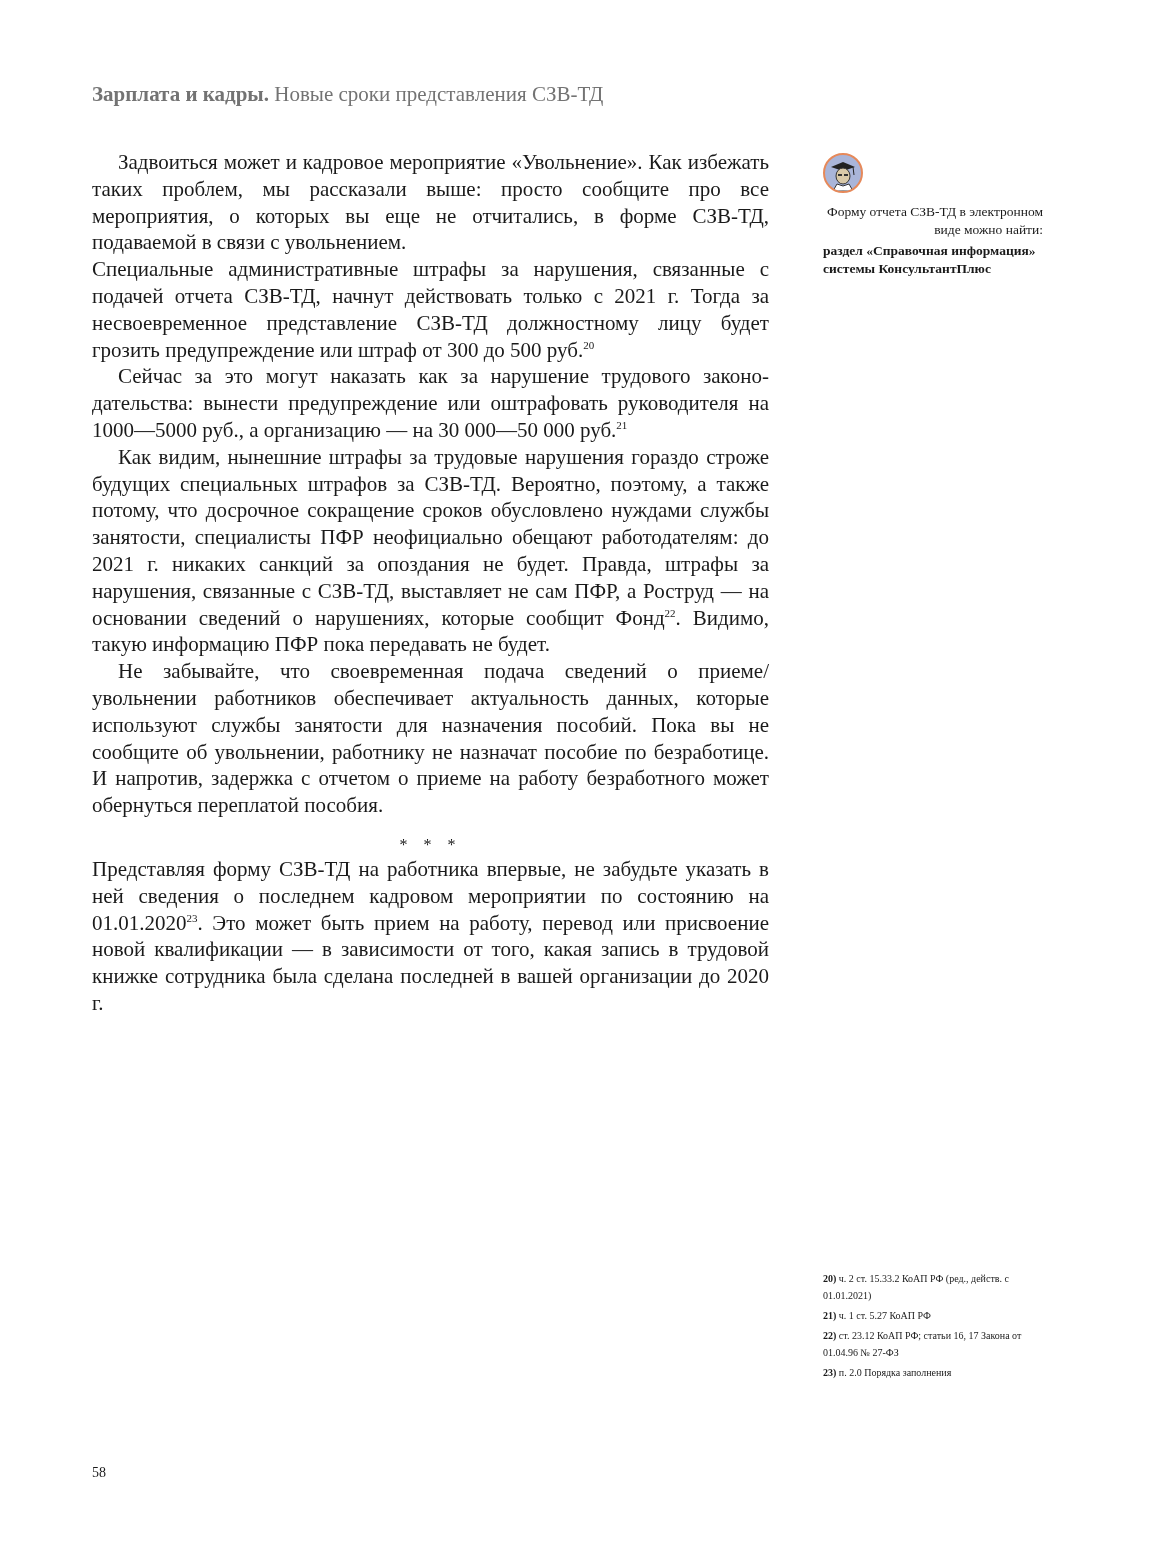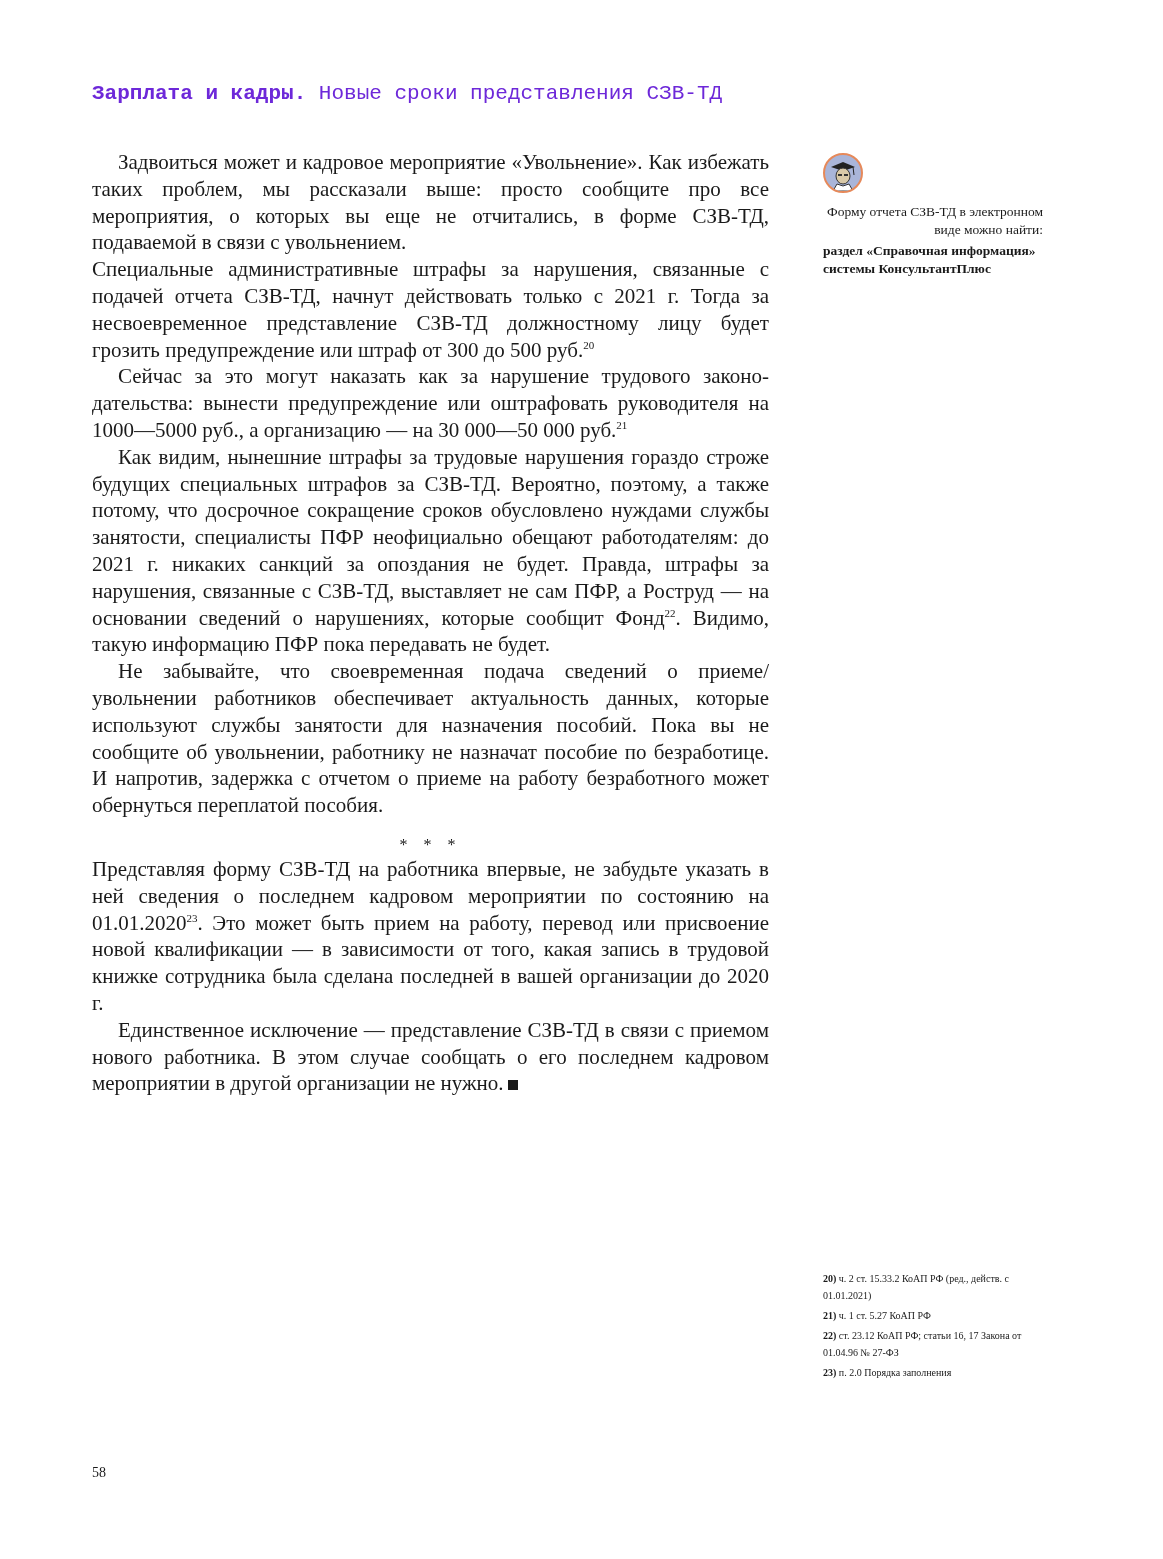--- a/index.html
+++ b/index.html
@@ -1,18 +1,18 @@
 <!DOCTYPE html>
 <html><head>
   <meta charset="utf-8">
   <style>
     html, body { margin: 0; padding: 0; background: #ffffff; }
     body { width: 1163px; height: 1559px; position: relative; overflow: hidden;
            font-family: "Liberation Serif", "DejaVu Serif", serif; color: #1a1a1a; }
-    .running-head { position: absolute; left: 92px; top: 82px; font-size: 21px; color: #6d28d9; white-space: nowrap; font-family: Liberation Mono, monospace; }
+    .running-head { position: absolute; left: 92px; top: 82px; font-size: 21px; color: #737373; white-space: nowrap; }
     .running-head .rh-bold { font-weight: bold; }
     .main { position: absolute; left: 92px; top: 149px; width: 677px; font-size: 21px; line-height: 26.8px; }
     .main p { margin: 0; text-align: justify; text-align-last: left; hyphens: manual; }
     .main p.indent { text-indent: 26px; }
     .main h2 { font-size: 24px; font-weight: bold; margin: 43px 0 17px 0; line-height: 30px; }
     .main .stars { text-align: center; margin: 15px 0 0 0; font-size: 16px; letter-spacing: 6px; line-height: 22px; }
     sup { font-size: 11px; line-height: 0; vertical-align: super; }
     .endmark { display: inline-block; width: 10px; height: 10px; background: #1a1a1a; margin-left: 4px; }
     .sidebar-note { position: absolute; left: 823px; top: 153px; width: 220px; font-size: 13.5px; line-height: 17.5px; }
     .avatar { width: 36px; height: 36px; border-radius: 50%; background: #a9b5d9; border: 2px solid #e6895a; position: relative; overflow: hidden; margin-bottom: 10px; }
@@ -33,21 +33,20 @@
 </div>
 
 <div class="main">
   <p class="indent">Задвоиться может и кадровое мероприятие «Увольнение». Как из­бежать таких проблем, мы рассказали выше: просто сообщите про все мероприятия, о которых вы еще не отчитались, в форме СЗВ-ТД, подаваемой в связи с увольнением.</p>
   <p><span>Специальные административные штрафы за нарушения, связан­ные с подачей отчета СЗВ-ТД, начнут действовать только с 2021 г. Тогда за несвоевременное представление СЗВ-ТД должностному лицу будет грозить предупреждение или штраф от 300 до 500 руб.</span><sup>20</sup></p>
   <p class="indent"><span>Сейчас за это могут наказать как за нарушение трудового законо­дательства: вынести предупреждение или оштрафовать руководите­ля на 1000—5000 руб., а организацию — на 30 000—50 000 руб.</span><sup>21</sup></p>
   <p class="indent"><span>Как видим, нынешние штрафы за трудовые нарушения гораздо строже будущих специальных штрафов за СЗВ-ТД. Вероятно, по­этому, а также потому, что досрочное сокращение сроков обуслов­лено нуждами службы занятости, специалисты ПФР неофициально обещают работодателям: до 2021 г. никаких санкций за опоздания не будет. Правда, штрафы за нарушения, связанные с СЗВ-ТД, вы­ставляет не сам ПФР, а Роструд — на основании сведений о наруше­ниях, которые сообщит Фонд</span><sup>22</sup><span>. Видимо, такую информацию ПФР пока передавать не будет.</span></p>
   <p class="indent">Не забывайте, что своевременная подача сведений о приеме/ увольнении работников обеспечивает актуальность данных, кото­рые используют службы занятости для назначения пособий. Пока вы не сообщите об увольнении, работнику не назначат пособие по без­работице. И напротив, задержка с отчетом о приеме на работу без­работного может обернуться переплатой пособия.</p>
   <div class="stars">* * *</div>
   <p><span>Представляя форму СЗВ-ТД на работника впервые, не забудьте ука­зать в ней сведения о последнем кадровом мероприятии по состоя­нию на 01.01.2020</span><sup>23</sup><span>. Это может быть прием на работу, перевод или присвоение новой квалификации — в зависимости от того, ка­кая запись в трудовой книжке сотрудника была сделана последней в вашей организации до 2020 г.</span></p>
-  <p class="indent"><span>Единственное исключение — представление СЗВ-ТД в связи с приемом нового работника. В этом случае сообщать о его послед­нем кадровом мероприятии в другой организации не нужно.</span><span class="endmark"></span></p>
 </div>
 
 <div class="sidebar-note">
   <div class="avatar">
     <svg width="36" height="36" viewBox="0 0 36 36">
       <polygon points="6,12 18,7 30,12 18,16" fill="#222"></polygon>
       <line x1="28" y1="12" x2="29" y2="20" stroke="#222" stroke-width="1"></line>
       <ellipse cx="18" cy="21" rx="7" ry="8" fill="#d9c9a8" stroke="#333" stroke-width="1"></ellipse>
       <rect x="13" y="19" width="4" height="2" fill="#333"></rect>
       <rect x="19" y="19" width="4" height="2" fill="#333"></rect>

